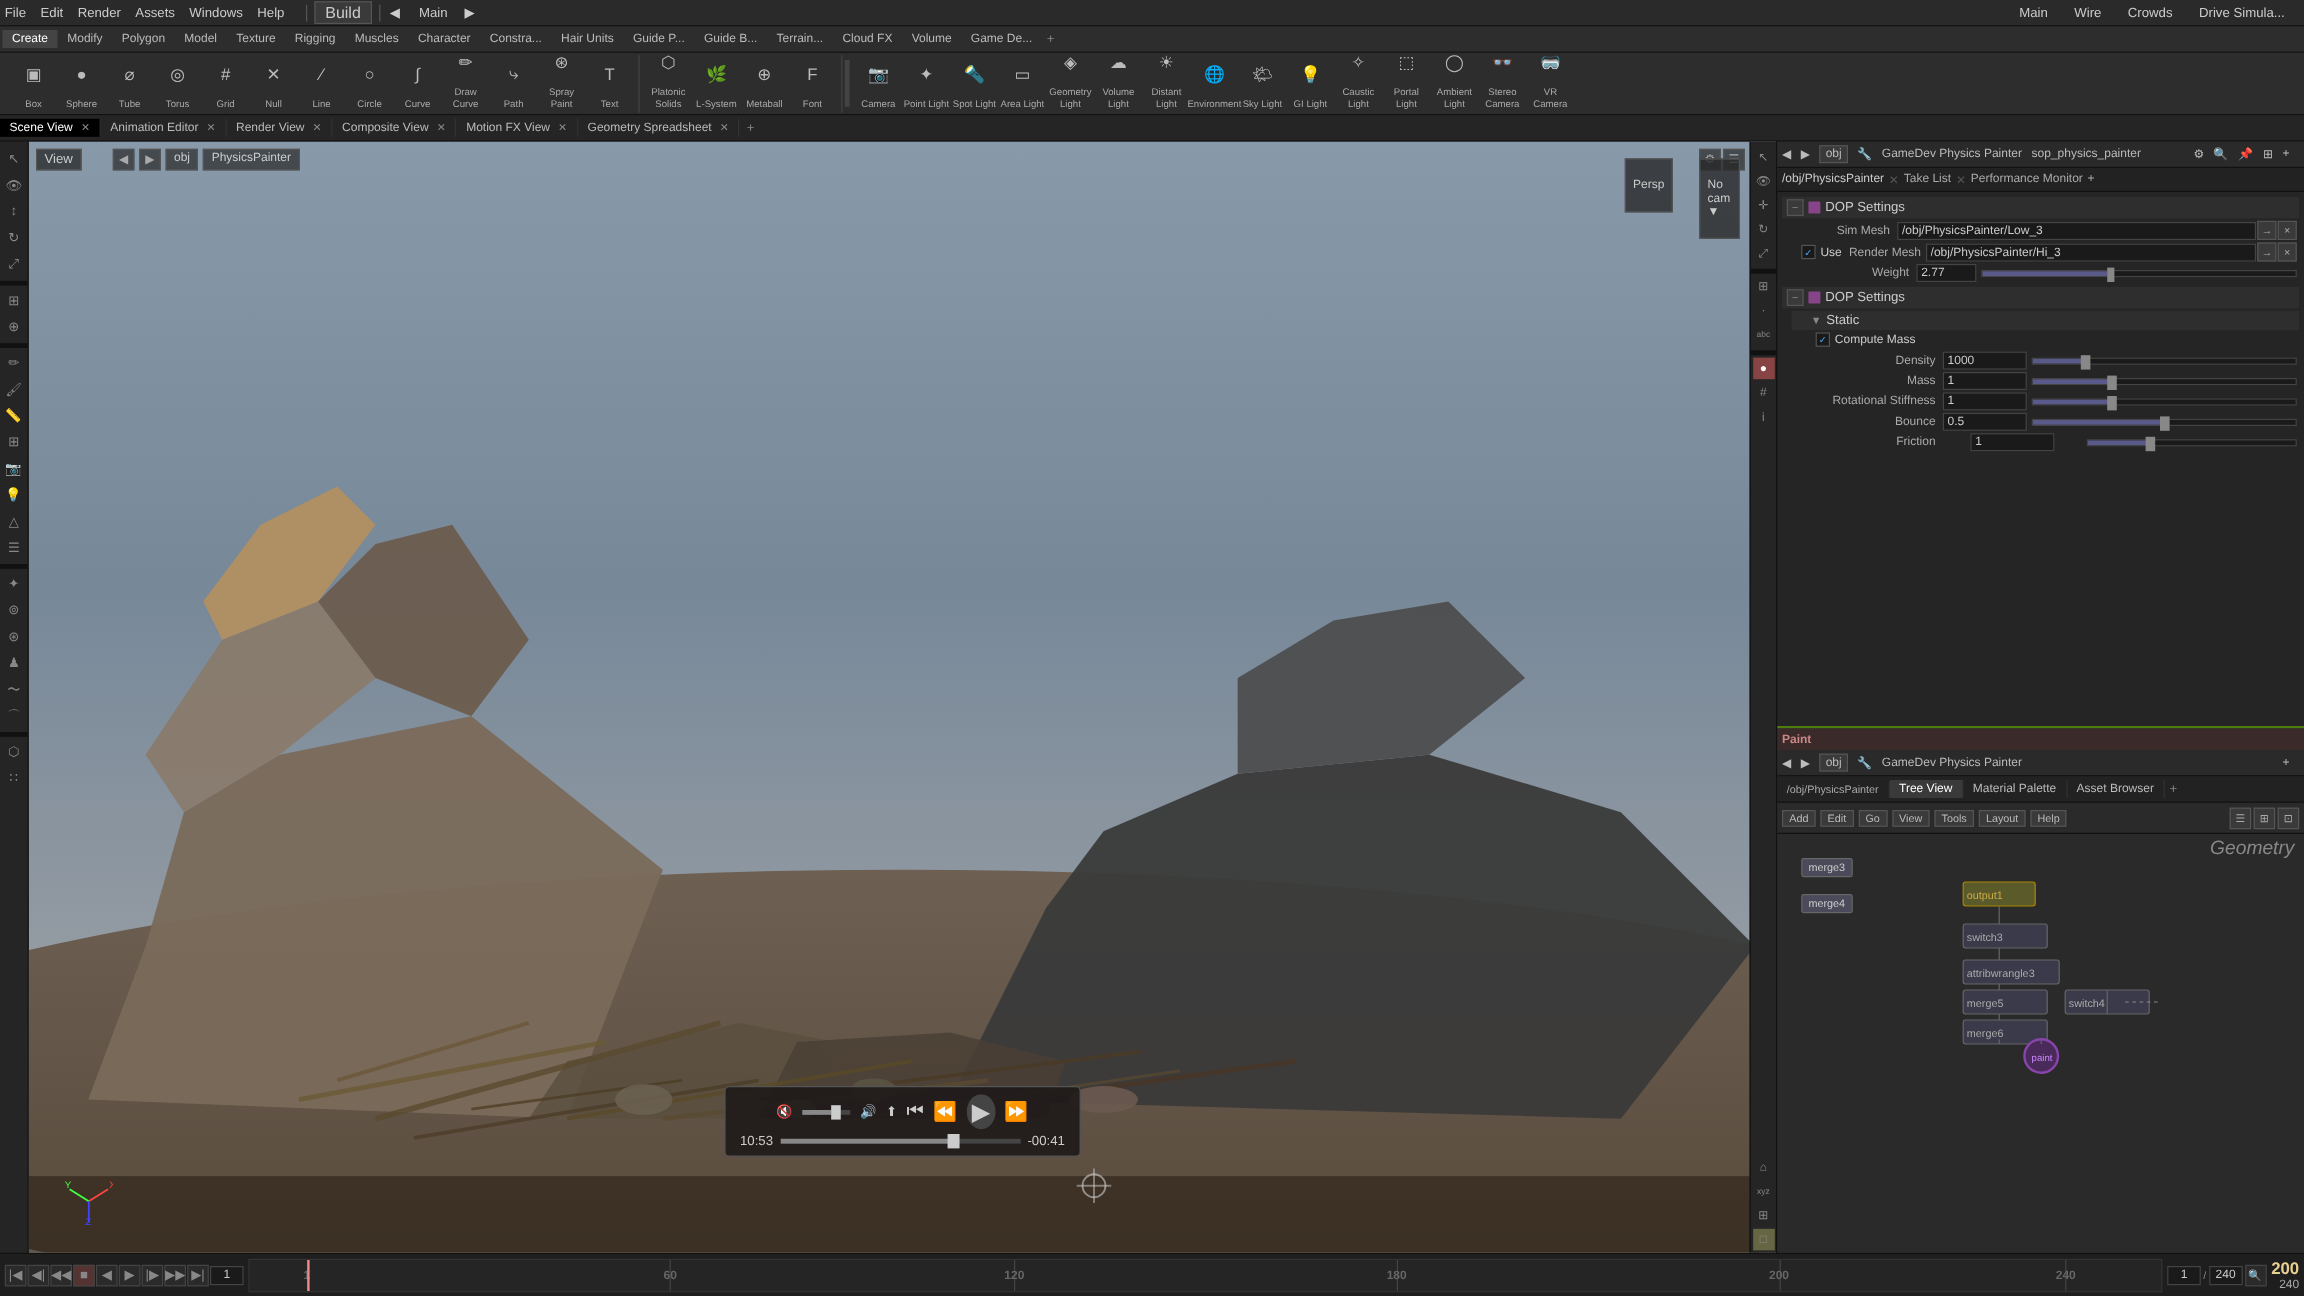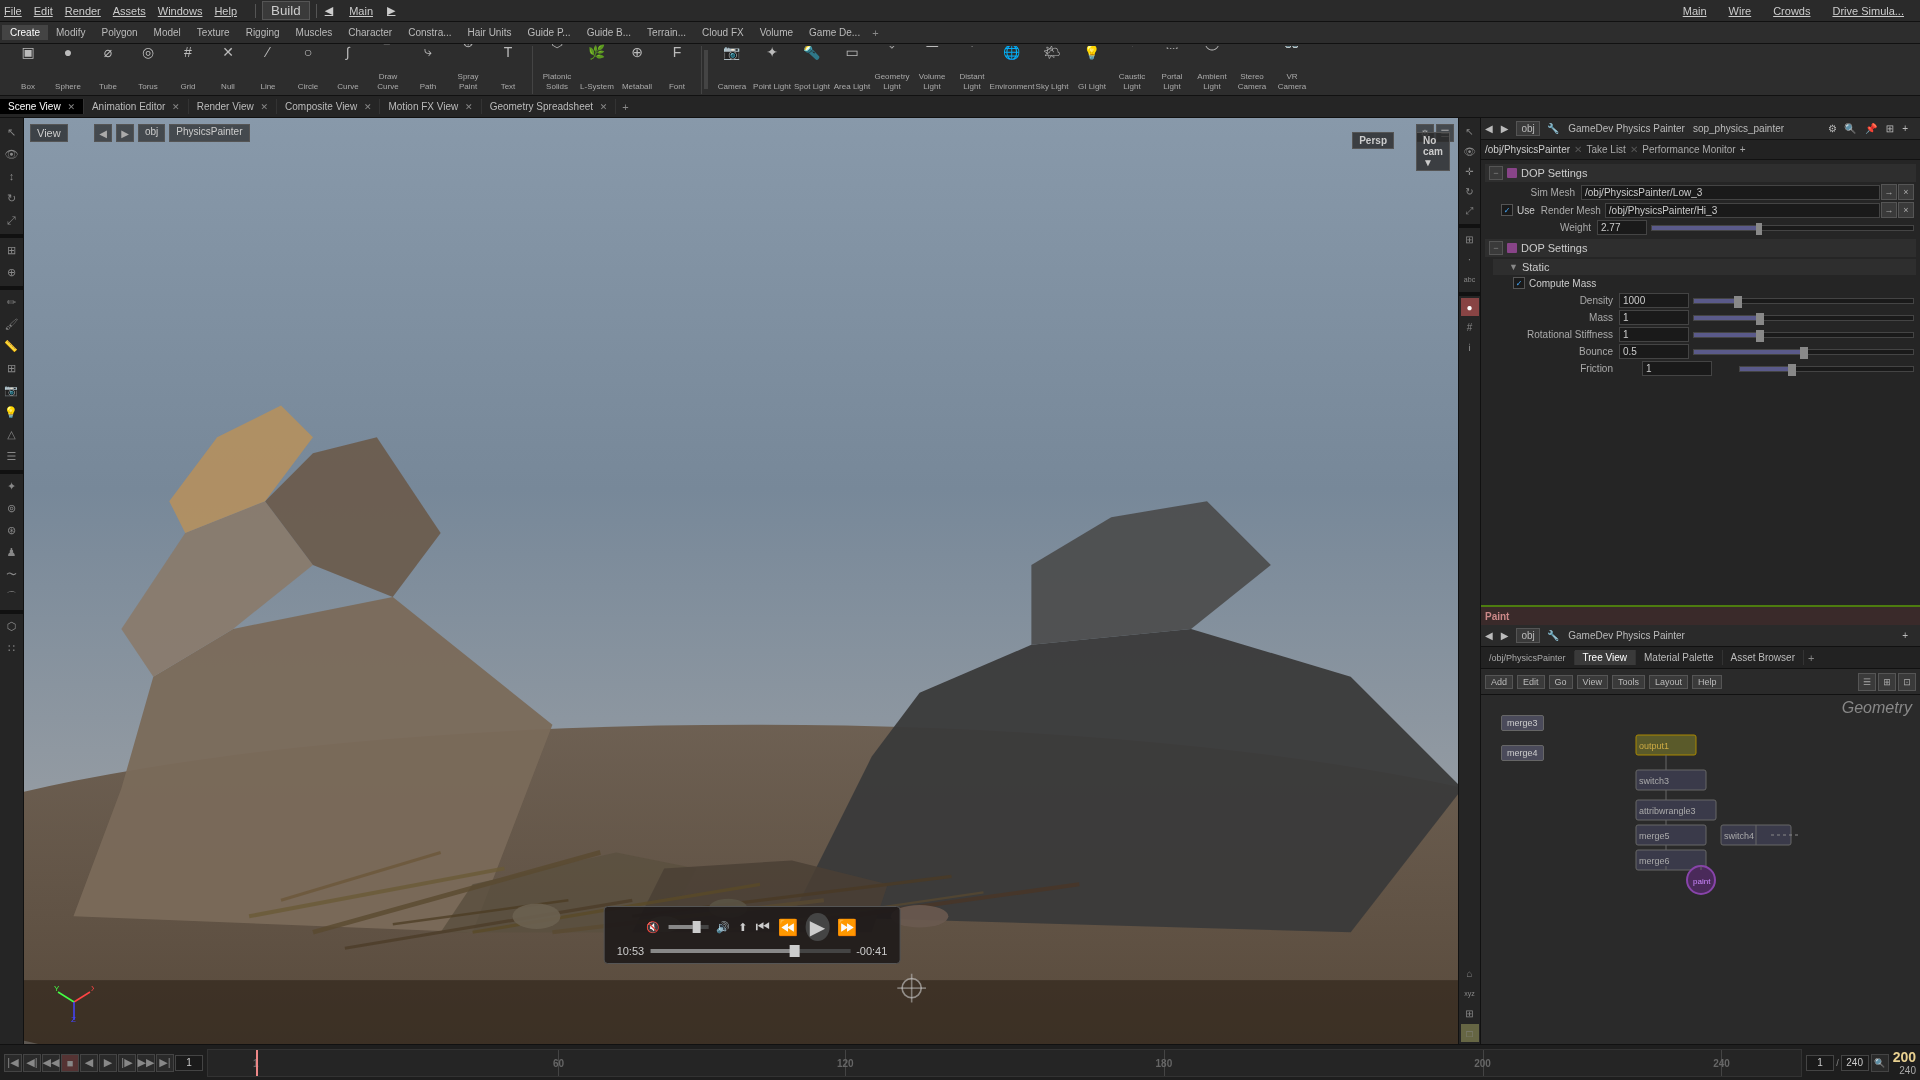--- a/index.html
+++ b/index.html
@@ -1,56 +1,56 @@
 <!DOCTYPE html>
 <html><head>
   <meta charset="utf-8">
   <style>
     * { margin: 0; padding: 0; box-sizing: border-box; }
     body { width: 1920px; height: 1080px; background: #1a1a1a; color: #ccc; font-family: Arial, sans-serif; font-size: 11px; overflow: hidden; }
 
     
     #menubar { display: flex; align-items: center; background: #2a2a2a; height: 22px; padding: 0 4px; border-bottom: 1px solid #111; }
-    #menubar span { margin-right: 12px; cursor: pointer; color: #ccc; text-decoration: underline; }
+    #menubar span { margin-right: 12px; cursor: pointer; color: #ccc; }
     .menubar-divider { width: 1px; height: 14px; background: #555; margin: 0 6px; }
     .build-btn { background: #3a3a3a; border: 1px solid #555; padding: 1px 8px; color: #ccc; cursor: pointer; }
     .main-label { color: #ccc; margin: 0 4px; }
     .arrow-btn { color: #888; cursor: pointer; margin: 0 2px; }
 
     
     #shelf-tabs { display: flex; align-items: center; background: #2d2d2d; height: 22px; border-bottom: 1px solid #111; padding: 0 2px; overflow: hidden; }
     .shelf-tab { padding: 2px 8px; cursor: pointer; color: #bbb; font-size: 10px; white-space: nowrap; }
     .shelf-tab.active { background: #444; color: #fff; }
 
     
     #tool-shelf { display: flex; align-items: center; background: #2d2d2d; height: 52px; border-bottom: 1px solid #111; padding: 2px 4px; overflow: hidden; }
     .tool-group { display: flex; align-items: flex-end; padding: 0 4px; border-right: 1px solid #444; height: 48px; }
     .tool-item { display: flex; flex-direction: column; align-items: center; justify-content: flex-end; width: 40px; cursor: pointer; padding-bottom: 2px; }
     .tool-icon { width: 24px; height: 24px; display: flex; align-items: center; justify-content: center; font-size: 14px; color: #bbb; }
-    .tool-label { font-size: 8px; color: #aaa; text-align: center; line-height: 1.2; margin-top: 18px; }
+    .tool-label { font-size: 8px; color: #aaa; text-align: center; line-height: 1.2; margin-top: 8px; }
 
     
     #viewport-tabs { display: flex; align-items: center; background: #252525; height: 22px; border-bottom: 1px solid #111; }
     .viewport-tab-btn { padding: 2px 8px; cursor: pointer; color: #bbb; font-size: 10px; white-space: nowrap; border-right: 1px solid #333; }
     .viewport-tab-btn.active { background: #000000; color: #fff; }
     .tab-close { font-size: 9px; margin-left: 4px; color: #888; }
 
     
     #main-layout { display: flex; height: calc(1080px - 22px - 22px - 52px - 22px - 36px); }
 
     
     #left-toolbar { width: 24px; background: #252525; border-right: 1px solid #111; display: flex; flex-direction: column; align-items: center; padding-top: 4px; }
     .lt-btn { width: 20px; height: 20px; display: flex; align-items: center; justify-content: center; cursor: pointer; color: #888; font-size: 11px; margin-bottom: 2px; }
 
     
     #viewport { flex: 1; position: relative; background: #333; overflow: hidden; }
     #viewport-bg { width: 100%; height: 100%; background: linear-gradient(180deg, #5a6a7a 0%, #4a5a6a 30%, #6a5a4a 60%, #5a4a3a 100%); position: absolute; }
     
     
-    .viewport-corner-btn { position: absolute; padding: 2px 6px; background: rgba(40,40,40,0.8); border: 1px solid #555; color: #ccc; cursor: pointer; font-size: 10px; font-weight: bold; }
+    .viewport-corner-btn { position: absolute; padding: 16px 6px; background: rgba(40,40,40,0.8); border: 1px solid #555; color: #ccc; cursor: pointer; font-size: 10px; }
     #persp-btn { top: 8px; right: 60px; }
     #nocam-btn { top: 8px; right: 4px; }
 
     
     #right-panel { width: 440px; background: #252525; border-left: 1px solid #111; display: flex; flex-direction: column; overflow: hidden; }
 
     
     #rp-toolbar { display: flex; align-items: center; background: #2a2a2a; height: 22px; border-bottom: 1px solid #111; padding: 0 4px; }
     #rp-toolbar span { margin-right: 8px; font-size: 10px; color: #bbb; cursor: pointer; }
 

